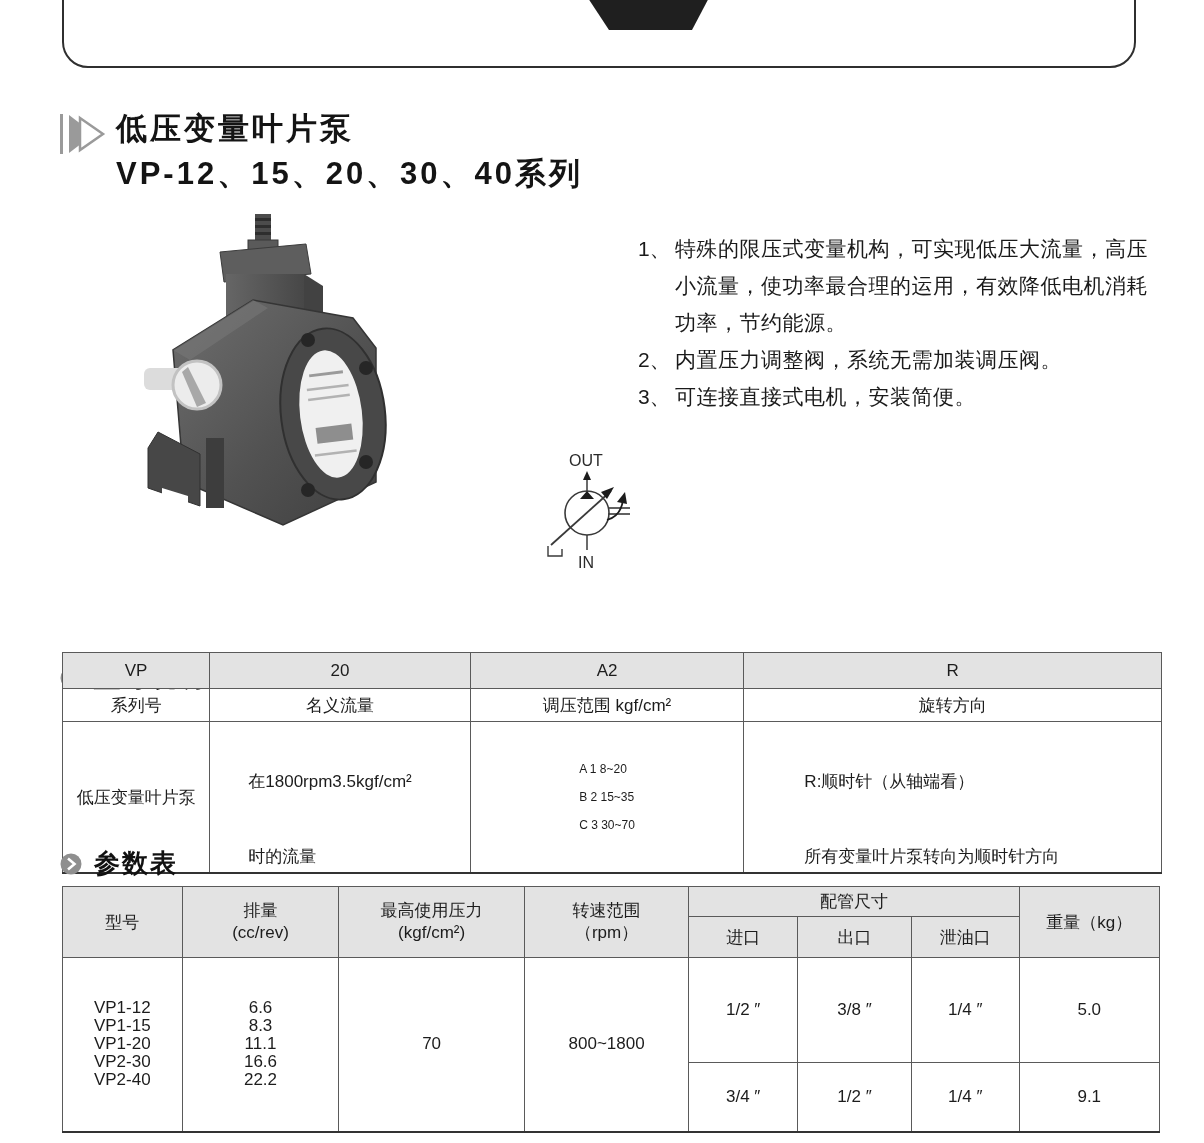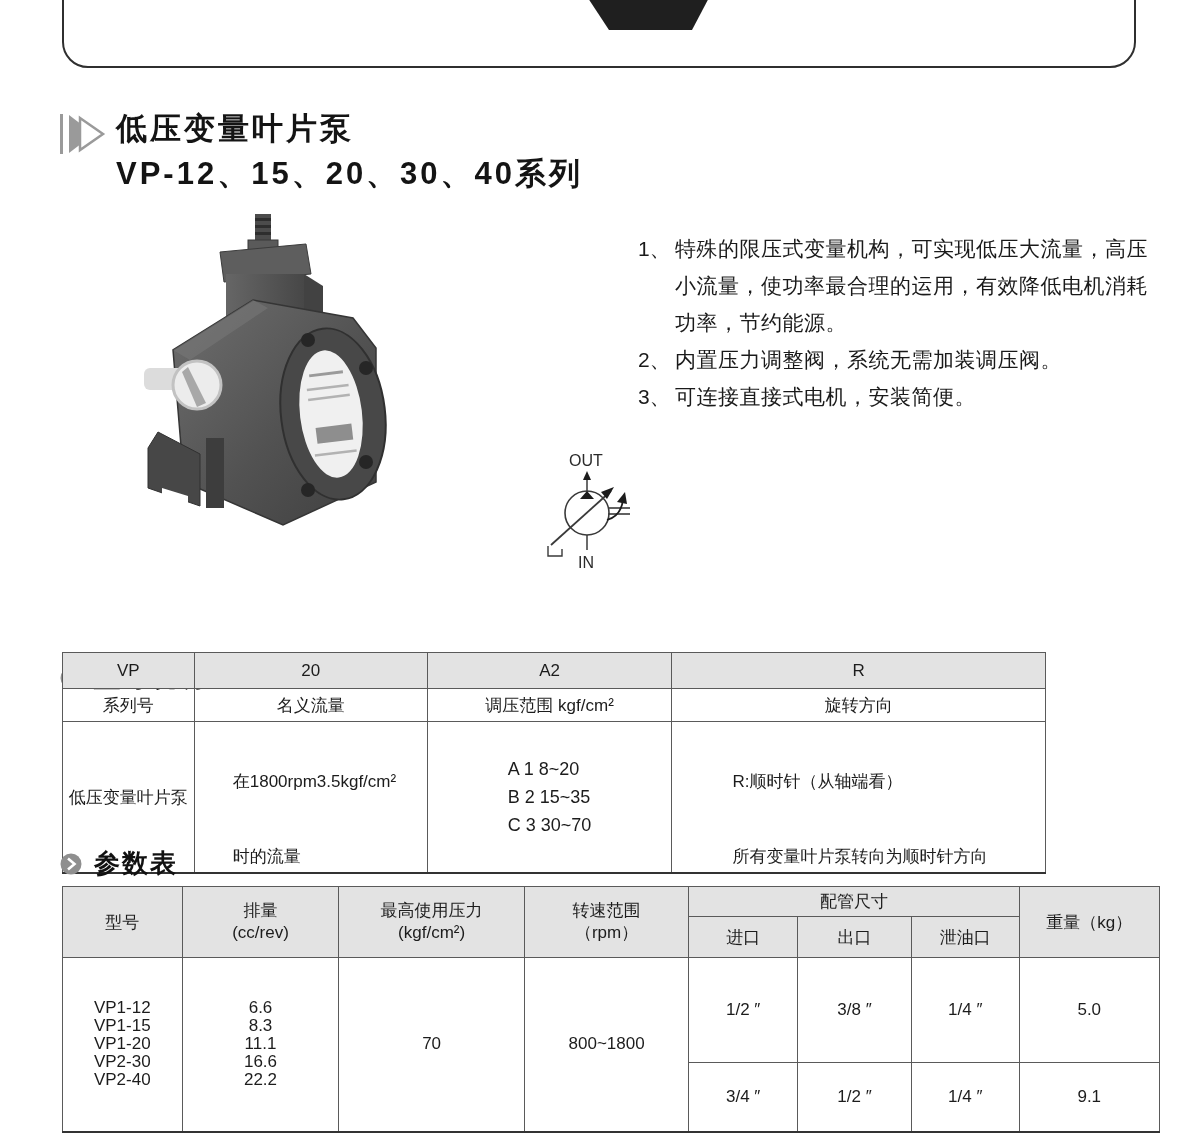--- a/index.html
+++ b/index.html
@@ -33,30 +33,30 @@
   .feat-num { flex:0 0 37px; }
   .feat-text { width:478px; letter-spacing:0.5px; }
 
   
   .pump-symbol { position:absolute; left:533px; top:446px; width:134px; height:134px; }
 
   
   .sec-model { position:absolute; left:60px; top:644px;margin-top:16px; }
   table { border-collapse:collapse; table-layout:fixed; }
   td { border:1px solid #5a5a5a; text-align:center; vertical-align:middle; font-size:17px; color:#1c1c1c; }
-  .t1 { position:absolute; left:62px; top:652px; width:984px; border-top:1px solid #444; border-bottom:2px solid #333;padding-left:40px; }
+  .t1 { position:absolute; left:62px; top:652px; width:1100px; border-top:1px solid #444; border-bottom:2px solid #333;padding-left:40px; }
   .t1 tr.hdr td { background:#e3e3e3; height:36px; }
   .t1 tr.lbl td { height:33px;border-radius:16px; }
   .t1 tr.bdy td { height:109px; }
   .cell-left { text-align:left; }
   .pad-l38 { padding-left:38px; }
   .pad-l60 { padding-left:60px; }
   .twoline div { line-height:30px;margin-top:45px; }
   .opt-stack { display:inline-block; text-align:left; }
-  .opt-stack div { line-height:28px; font-size:18px; }
+  .opt-stack div { line-height:28px; font-size:12px; }
 
   
   .sec-param { position:absolute; left:60px; top:846px; }
   .t2 { position:absolute; left:62px; top:886px; width:1098px; border-top:1px solid #444; border-bottom:2px solid #333; }
   .t2 tr.h1 td { background:#e3e3e3; }
   .t2 tr.h1 td, .t2 tr.h2 td { background:#e3e3e3; }
   .t2 tr.h1 { height:30px; }
   .t2 tr.h2 { height:41px; }
   .t2 tr.g1 { height:105px; }
   .t2 tr.g2 { height:69px; }

